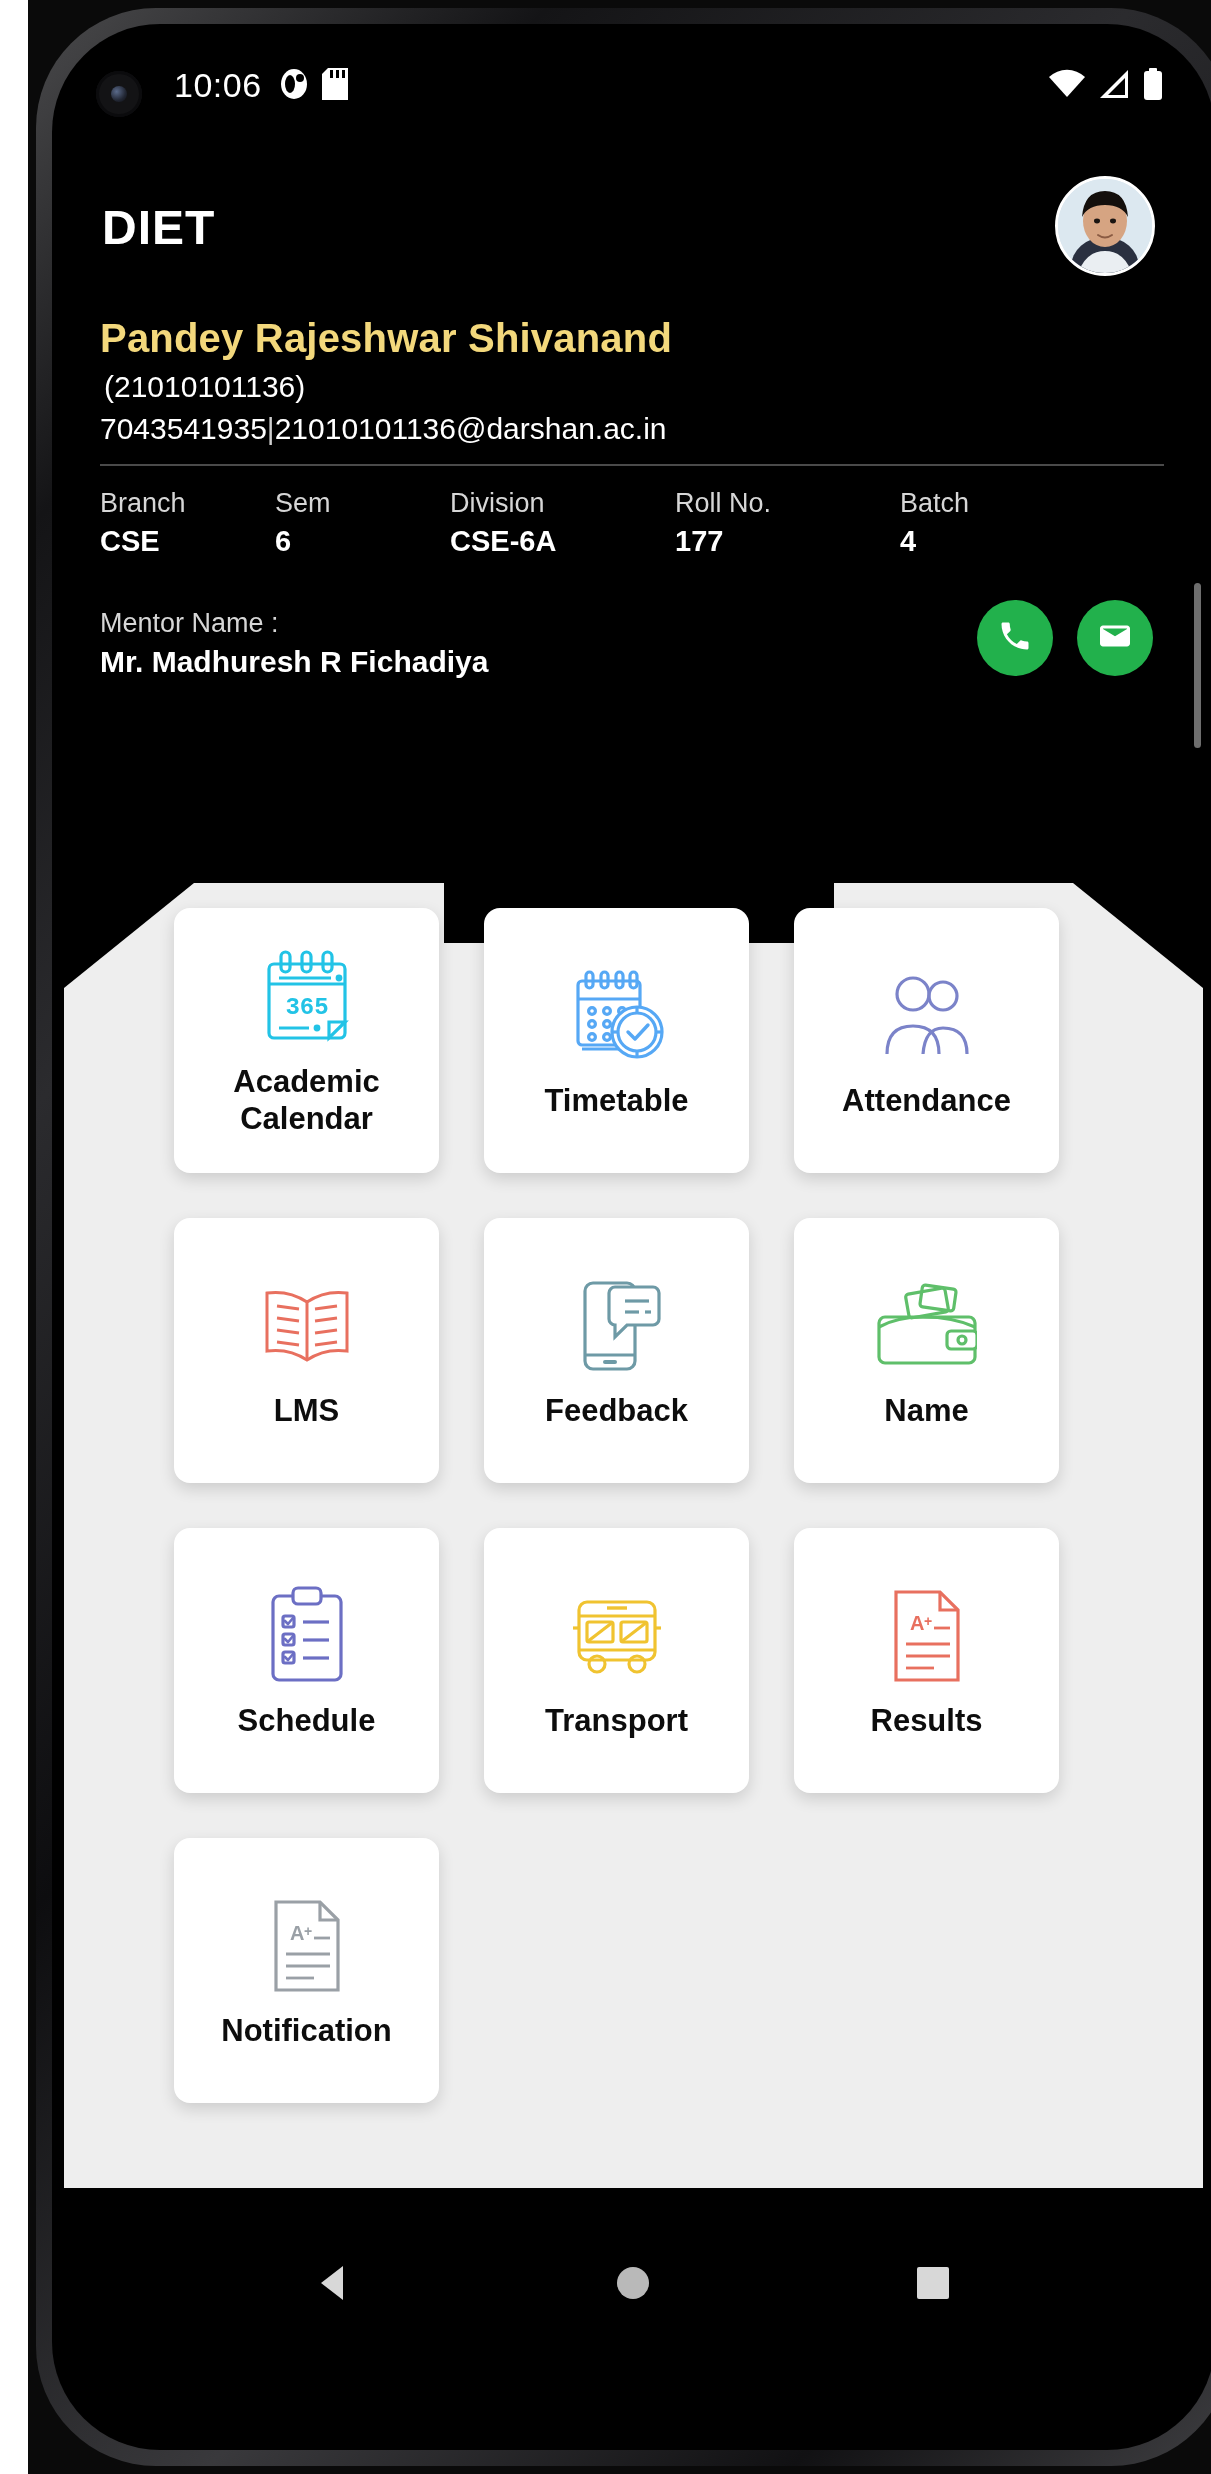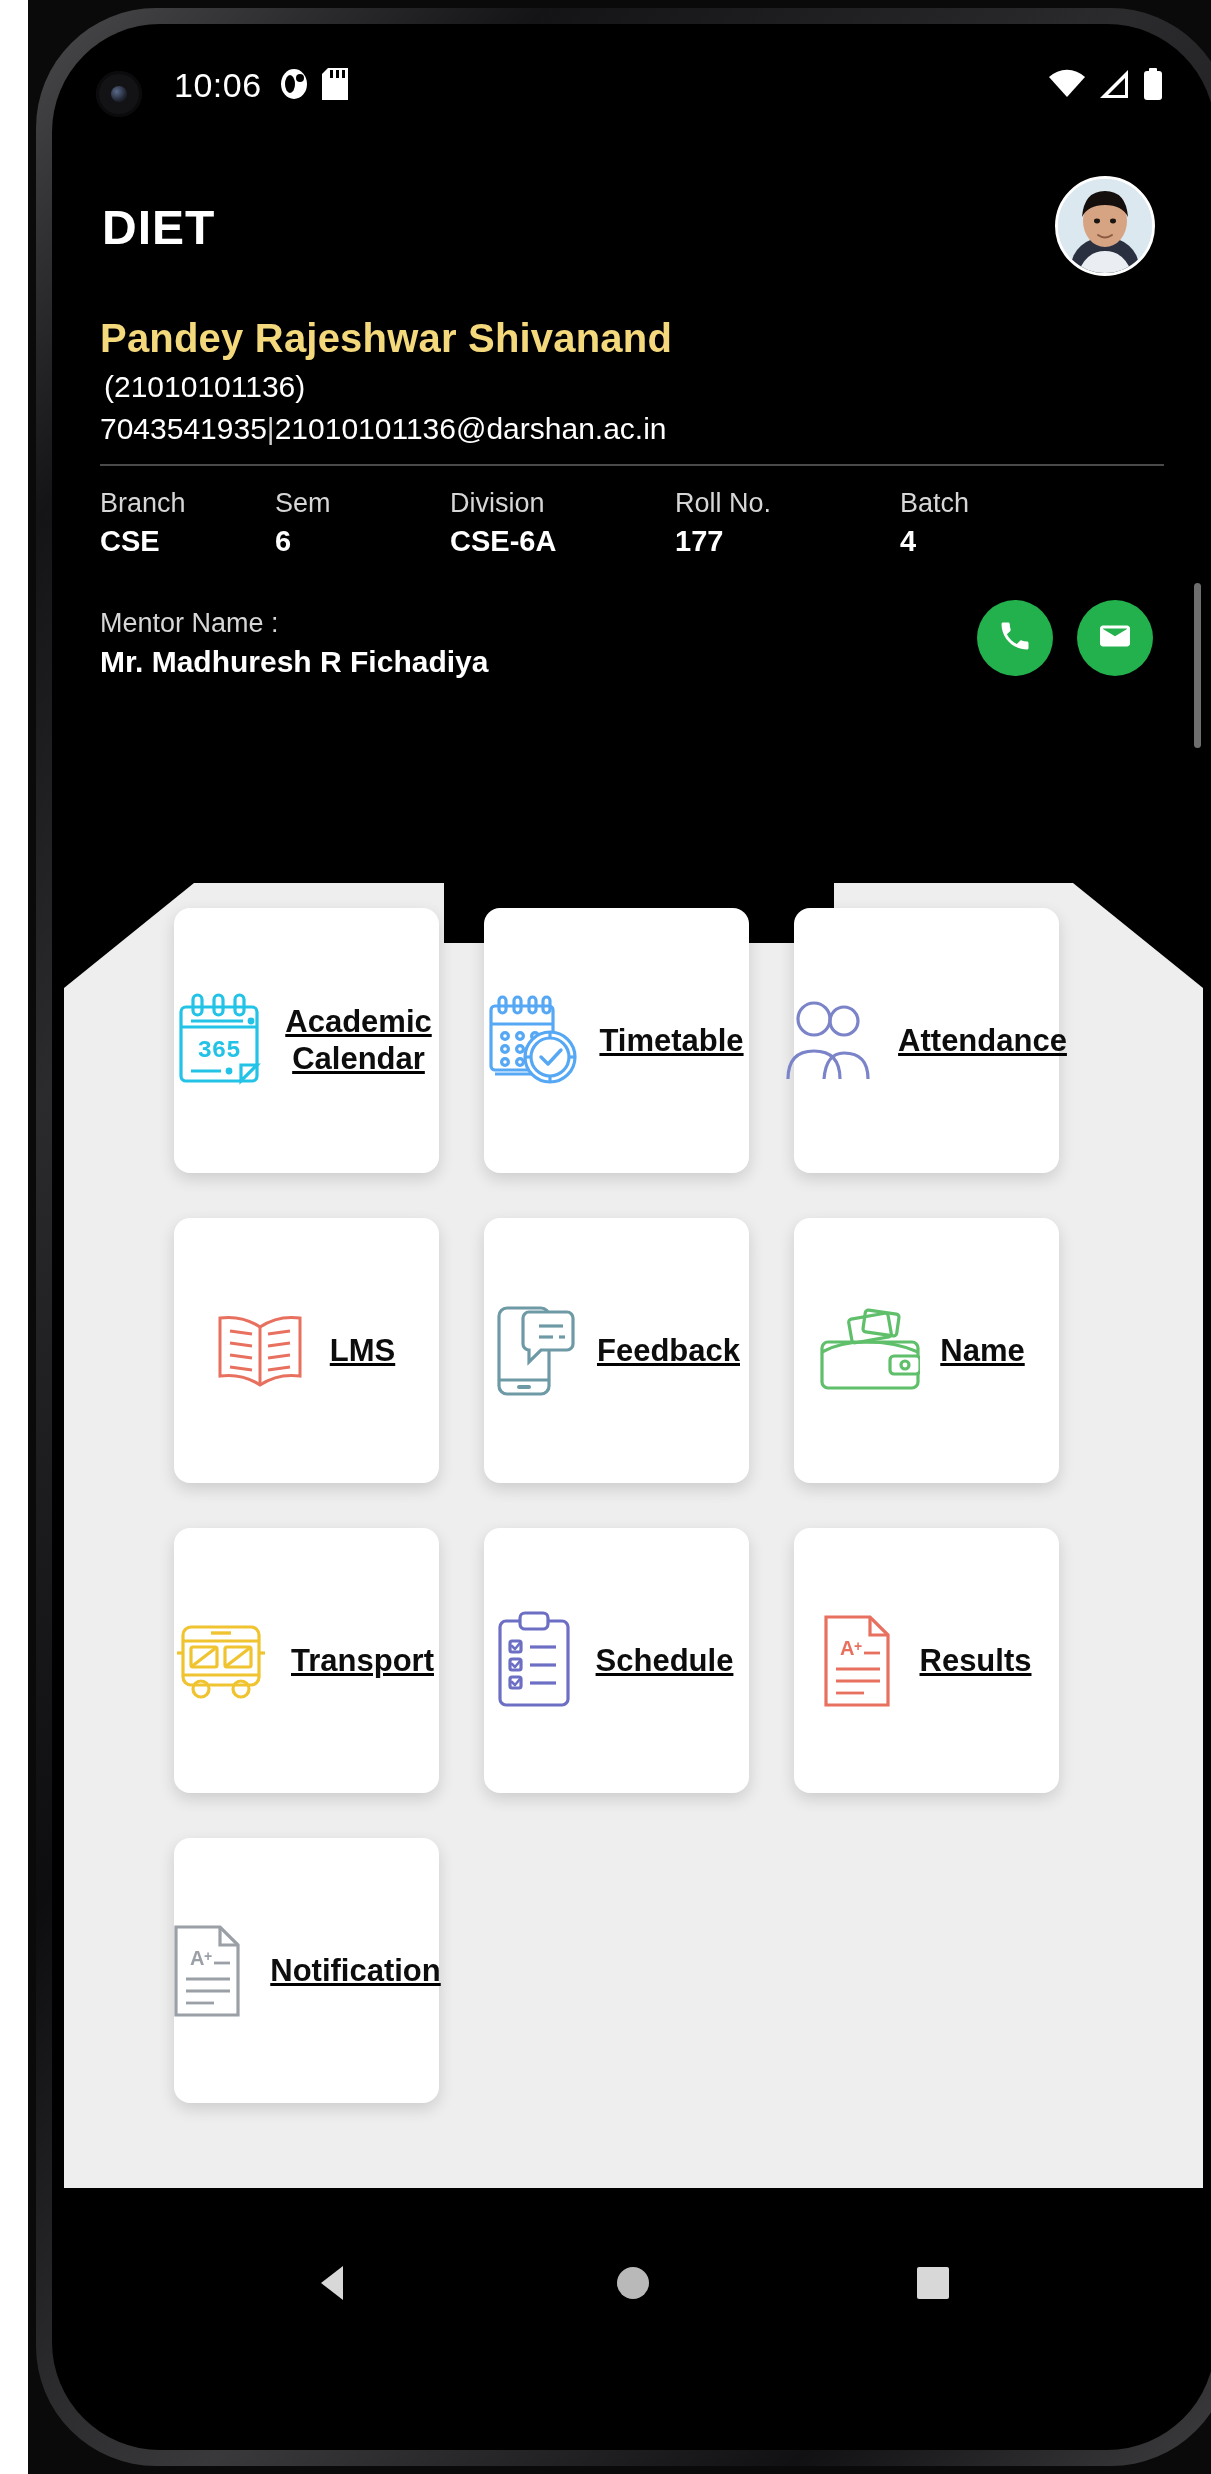--- a/index.html
+++ b/index.html
@@ -175,24 +175,23 @@
     position: absolute; left: 0; top: 845px;
     width: 1139px;
     padding: 25px 110px 0 110px;
     display: flex; flex-wrap: wrap; gap: 45px 45px;
   }
   .tile {
     width: 265px; height: 265px;
     background: #ffffff;
     border-radius: 16px;
     box-shadow: 0 6px 16px rgba(0,0,0,0.14);
-    display: flex; 
+    display: flex; flex-direction: column;
     align-items: center; justify-content: center;
     gap: 12px;
-    text-decoration: underline;
   }
   .tile-icon { height: 108px; display: flex; align-items: center; justify-content: center; }
   .tile-label {
     color: #0d0d0d; font-size: 31px; font-weight: 700;
     text-align: center; line-height: 1.2;
     padding: 0 8px;
   }
   .tile.tall .tile-label { line-height: 1.18; }
 
   
@@ -447,59 +446,59 @@
             <path d="M2 46 q18 -10 44 -10 q30 0 52 10"></path>
             <rect x="70" y="50" width="30" height="18" rx="4" fill="#fff" stroke="#5FBF6A"></rect>
             <circle cx="85" cy="59" r="4"></circle>
           </svg>
         </div>
         <div class="tile-label">Name</div>
       </div>
 
       <div class="tile">
         <div class="tile-icon">
+          <svg width="84" height="100" viewBox="0 0 84 100" fill="none" stroke="#6C6FC4" stroke-width="3.2">
+            <rect x="8" y="10" width="68" height="84" rx="6"></rect>
+            <rect x="28" y="2" width="28" height="16" rx="5" fill="#fff" stroke="#6C6FC4"></rect>
+            <rect x="18" y="30" width="11" height="11" rx="2"></rect>
+            <rect x="18" y="48" width="11" height="11" rx="2"></rect>
+            <rect x="18" y="66" width="11" height="11" rx="2"></rect>
+            <path d="M20 35 l3 3 l5 -6" stroke-width="2.6" stroke-linecap="round" stroke-linejoin="round"></path>
+            <path d="M20 53 l3 3 l5 -6" stroke-width="2.6" stroke-linecap="round" stroke-linejoin="round"></path>
+            <path d="M20 71 l3 3 l5 -6" stroke-width="2.6" stroke-linecap="round" stroke-linejoin="round"></path>
+            <line x1="38" y1="36" x2="64" y2="36"></line>
+            <line x1="38" y1="54" x2="64" y2="54"></line>
+            <line x1="38" y1="72" x2="64" y2="72"></line>
+          </svg>
+        </div>
+        <div class="tile-label">Schedule</div>
+      </div>
+
+      <div class="tile">
+        <div class="tile-icon">
           <svg width="100" height="88" viewBox="0 0 100 88" fill="none" stroke="#F0C330" stroke-width="3.2">
             <rect x="12" y="10" width="76" height="58" rx="8"></rect>
             <line x1="12" y1="24" x2="88" y2="24"></line>
             <rect x="20" y="30" width="26" height="20" rx="2"></rect>
             <rect x="54" y="30" width="26" height="20" rx="2"></rect>
             <line x1="20" y1="50" x2="46" y2="30"></line>
             <line x1="54" y1="50" x2="80" y2="30"></line>
             <line x1="12" y1="58" x2="88" y2="58"></line>
             <circle cx="30" cy="72" r="8"></circle>
             <circle cx="70" cy="72" r="8"></circle>
             <line x1="6" y1="36" x2="12" y2="36"></line>
             <line x1="88" y1="36" x2="94" y2="36"></line>
             <line x1="40" y1="16" x2="60" y2="16" stroke-width="3.4"></line>
           </svg>
         </div>
         <div class="tile-label">Transport</div>
       </div>
 
       <div class="tile">
         <div class="tile-icon">
-          <svg width="84" height="100" viewBox="0 0 84 100" fill="none" stroke="#6C6FC4" stroke-width="3.2">
-            <rect x="8" y="10" width="68" height="84" rx="6"></rect>
-            <rect x="28" y="2" width="28" height="16" rx="5" fill="#fff" stroke="#6C6FC4"></rect>
-            <rect x="18" y="30" width="11" height="11" rx="2"></rect>
-            <rect x="18" y="48" width="11" height="11" rx="2"></rect>
-            <rect x="18" y="66" width="11" height="11" rx="2"></rect>
-            <path d="M20 35 l3 3 l5 -6" stroke-width="2.6" stroke-linecap="round" stroke-linejoin="round"></path>
-            <path d="M20 53 l3 3 l5 -6" stroke-width="2.6" stroke-linecap="round" stroke-linejoin="round"></path>
-            <path d="M20 71 l3 3 l5 -6" stroke-width="2.6" stroke-linecap="round" stroke-linejoin="round"></path>
-            <line x1="38" y1="36" x2="64" y2="36"></line>
-            <line x1="38" y1="54" x2="64" y2="54"></line>
-            <line x1="38" y1="72" x2="64" y2="72"></line>
-          </svg>
-        </div>
-        <div class="tile-label">Schedule</div>
-      </div>
-
-      <div class="tile">
-        <div class="tile-icon">
           <svg width="86" height="100" viewBox="0 0 86 100" fill="none" stroke="#E8705F" stroke-width="3.2">
             <path d="M12 6 h44 l18 18 v70 h-62 Z"></path>
             <path d="M56 6 v18 h18"></path>
             <text x="26" y="44" font-family="'Liberation Sans', sans-serif" font-size="20" font-weight="700" fill="#E8705F" stroke="none">A</text>
             <text x="40" y="40" font-family="'Liberation Sans', sans-serif" font-size="14" font-weight="700" fill="#E8705F" stroke="none">+</text>
             <line x1="50" y1="42" x2="66" y2="42" stroke-width="2.8"></line>
             <line x1="22" y1="58" x2="66" y2="58" stroke-width="2.8"></line>
             <line x1="22" y1="70" x2="66" y2="70" stroke-width="2.8"></line>
             <line x1="22" y1="82" x2="50" y2="82" stroke-width="2.8"></line>
           </svg>

